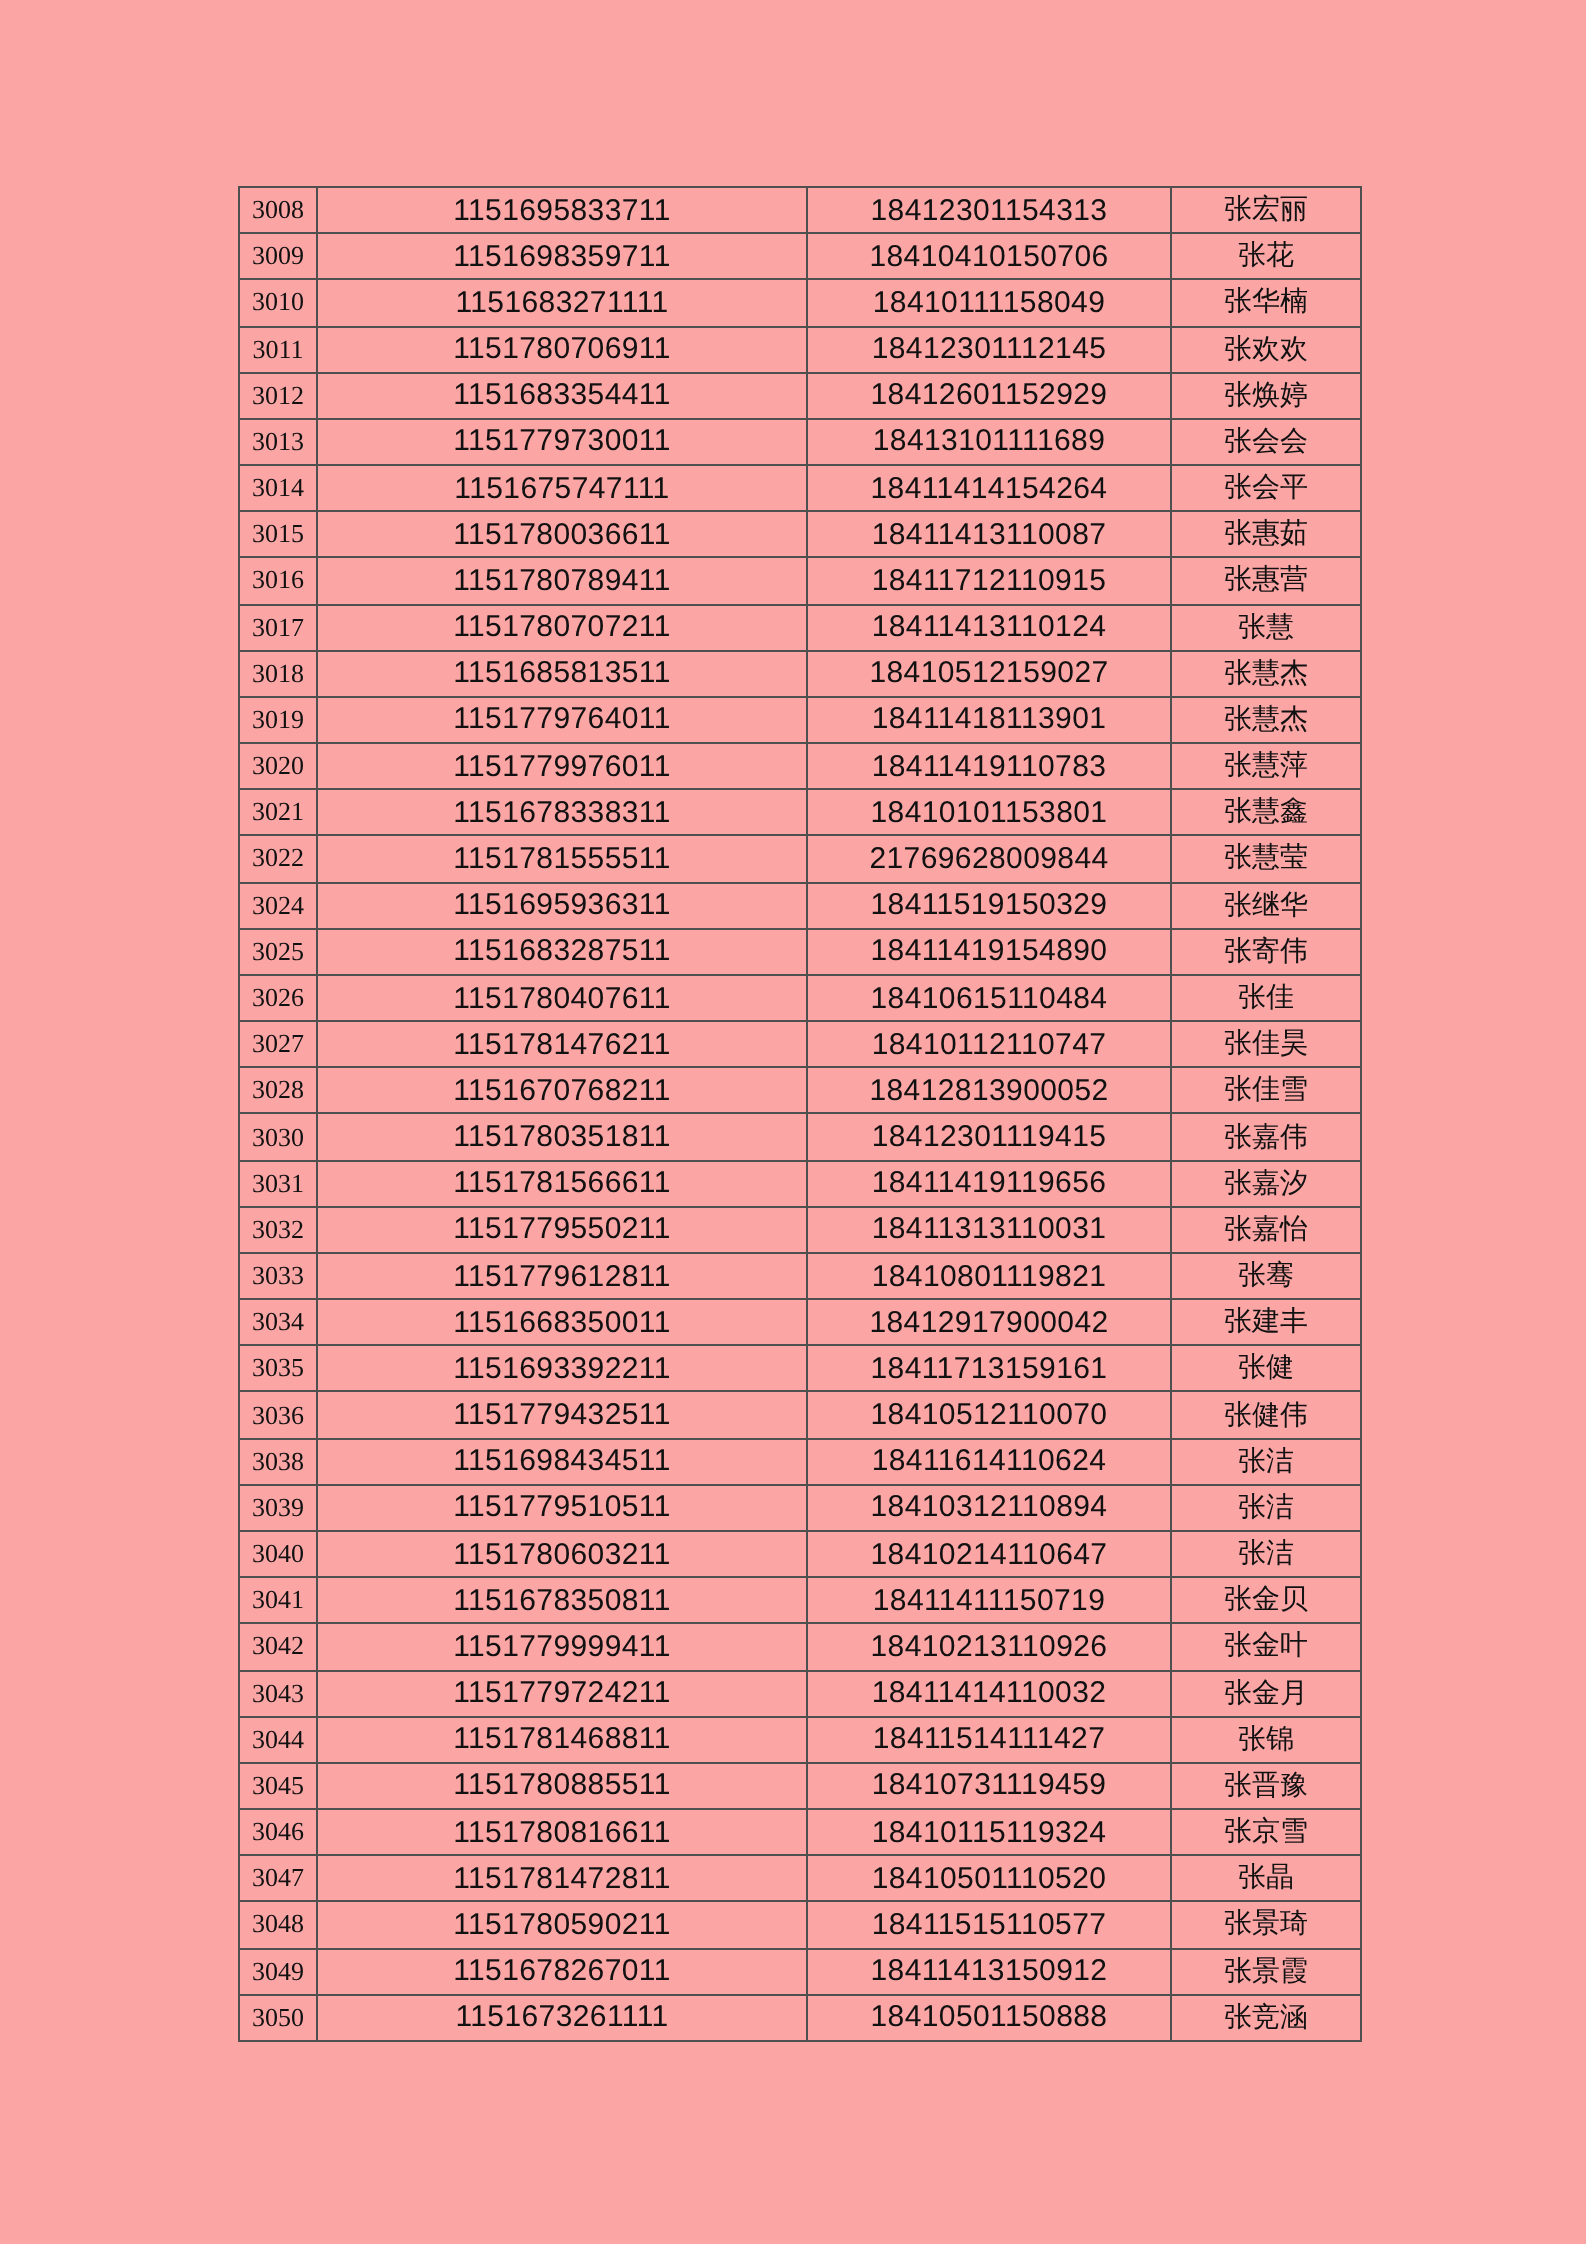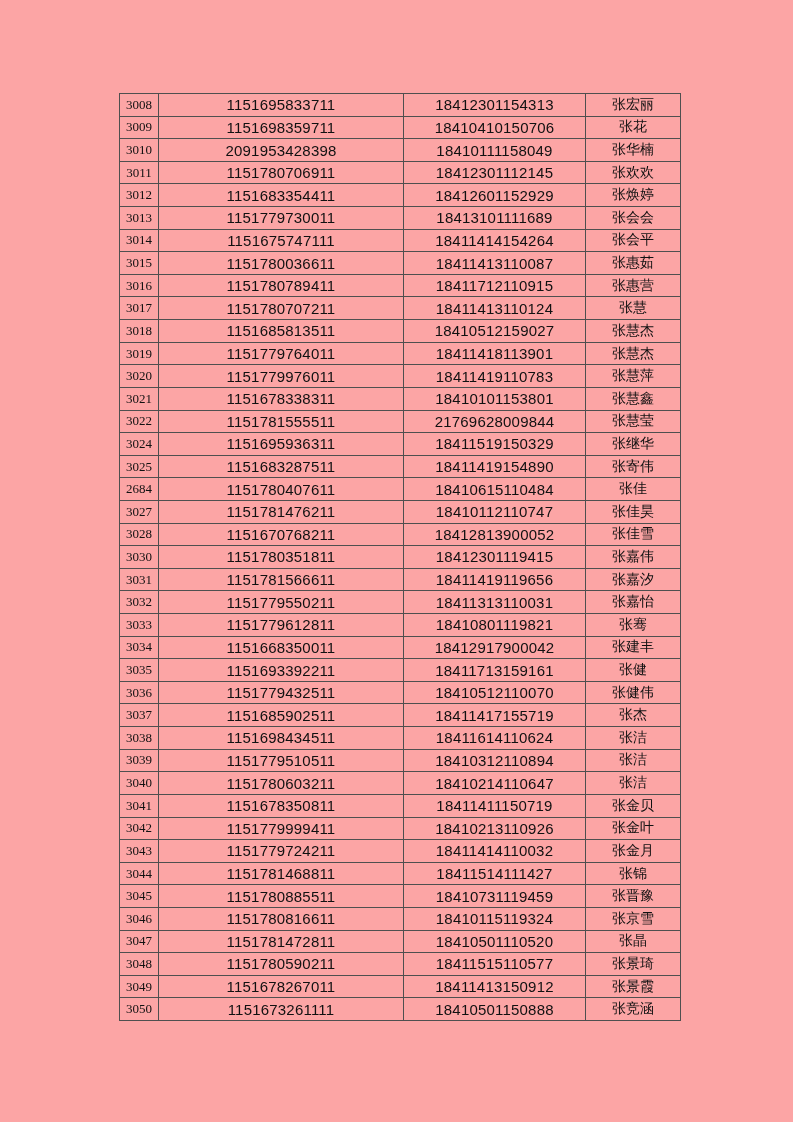--- a/index.html
+++ b/index.html
@@ -69,21 +69,21 @@
           <td class="col-name">张宏丽</td>
         </tr>
         <tr>
           <td class="col-index">3009</td>
           <td class="col-code">1151698359711</td>
           <td class="col-exam">18410410150706</td>
           <td class="col-name">张花</td>
         </tr>
         <tr>
           <td class="col-index">3010</td>
-          <td class="col-code">2091953428398</td>
+          <td class="col-code">1151683271111</td>
           <td class="col-exam">18410111158049</td>
           <td class="col-name">张华楠</td>
         </tr>
         <tr>
           <td class="col-index">3011</td>
           <td class="col-code">1151780706911</td>
           <td class="col-exam">18412301112145</td>
           <td class="col-name">张欢欢</td>
         </tr>
         <tr>
@@ -158,21 +158,21 @@
           <td class="col-exam">18411519150329</td>
           <td class="col-name">张继华</td>
         </tr>
         <tr>
           <td class="col-index">3025</td>
           <td class="col-code">1151683287511</td>
           <td class="col-exam">18411419154890</td>
           <td class="col-name">张寄伟</td>
         </tr>
         <tr>
-          <td class="col-index">2684</td>
+          <td class="col-index">3026</td>
           <td class="col-code">1151780407611</td>
           <td class="col-exam">18410615110484</td>
           <td class="col-name">张佳</td>
         </tr>
         <tr>
           <td class="col-index">3027</td>
           <td class="col-code">1151781476211</td>
           <td class="col-exam">18410112110747</td>
           <td class="col-name">张佳昊</td>
         </tr>
@@ -216,26 +216,20 @@
           <td class="col-index">3035</td>
           <td class="col-code">1151693392211</td>
           <td class="col-exam">18411713159161</td>
           <td class="col-name">张健</td>
         </tr>
         <tr>
           <td class="col-index">3036</td>
           <td class="col-code">1151779432511</td>
           <td class="col-exam">18410512110070</td>
           <td class="col-name">张健伟</td>
-        </tr>
-        <tr>
-          <td class="col-index">3037</td>
-          <td class="col-code">1151685902511</td>
-          <td class="col-exam">18411417155719</td>
-          <td class="col-name">张杰</td>
         </tr>
         <tr>
           <td class="col-index">3038</td>
           <td class="col-code">1151698434511</td>
           <td class="col-exam">18411614110624</td>
           <td class="col-name">张洁</td>
         </tr>
         <tr>
           <td class="col-index">3039</td>
           <td class="col-code">1151779510511</td>

